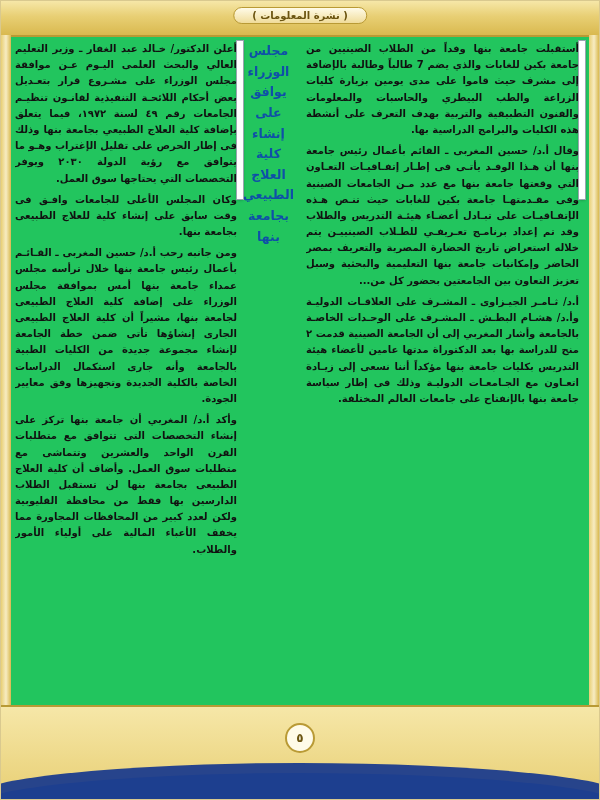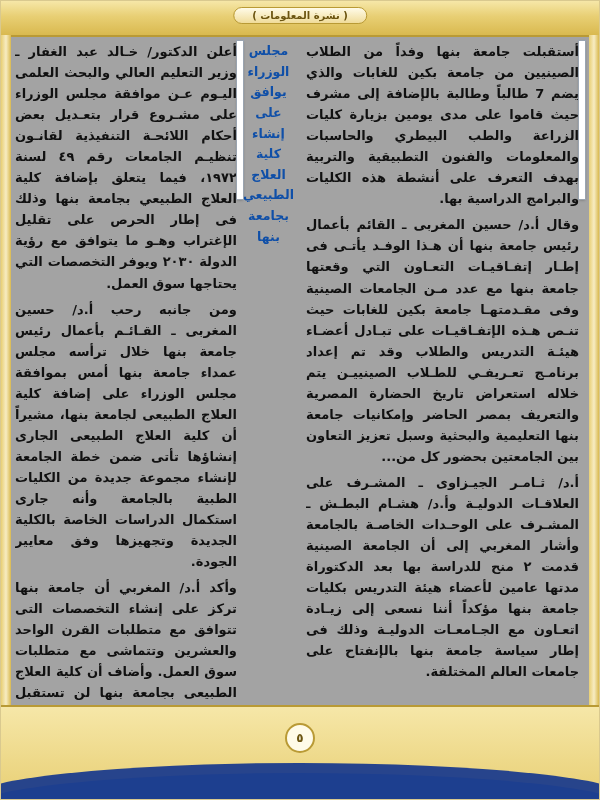--- a/index.html
+++ b/index.html
@@ -5,21 +5,21 @@
   html,body{margin:0;padding:0;}
   body{
     width:600px;height:800px;
     background:#fdf4dd;
     font-family:"DejaVu Sans","Liberation Sans",sans-serif;
     overflow:hidden;
     position:relative;
   }
   .page{
     position:absolute;inset:0;
-    background:#a3a3a3;
+    background:#22c55e;
     border:1px solid #d9c98f;
     box-sizing:border-box;
   }
   
   .top-band{
     position:absolute;top:0;left:0;right:0;height:34px;
     background:linear-gradient(180deg,#f6e7a8 0%,#e8cf74 45%,#d9b94f 100%);
     border-bottom:2px solid #b99a35;
   }
   .band-label{
@@ -100,21 +100,21 @@
     border:1px solid #555;
   }
   .pg-row{
     position:absolute;left:4px;right:4px;display:flex;justify-content:space-around;
   }
   .pg-p{width:20px;height:34px;border-radius:8px 8px 2px 2px;}
   .pg-h{position:absolute;top:-11px;left:50%;transform:translateX(-50%);
         width:12px;height:12px;border-radius:50%;background:#d8ab85;}
 
   .body-text{
-    font-size:13px;
+    font-size:10px;
     line-height:1.62;
     text-align:justify;
     color:#111111;
     font-weight:bold;
     letter-spacing:0.1px;
     overflow:hidden;
   }
   .body-text p{margin:0 0 5px 0;}
 
   
@@ -231,20 +231,21 @@
         <div class="pm-person" style="left:172px;">
             <div class="pm-head" style="background:#b98b66"></div>
           </div>
         <div class="pm-person" style="left:212px;bottom:38%">
             <div class="pm-head" style="background:#d3ab86"></div>
           </div>
       </div>
 
       <div class="body-text">
         <p>أعلن الدكتور/ خـالد عبد الغفار ـ وزير التعليم العالي والبحث العلمى اليـوم عـن موافقة مجلس الوزراء على مشـروع قرار بتعـديل بعض أحكام اللائحـة التنفيذية لقانـون تنظيـم الجامعات رقم ٤٩ لسنة ١٩٧٢، فيما يتعلق بإضافة كلية العلاج الطبيعي بجامعة بنها وذلك فى إطار الحرص على تقليل الإغتراب وهـو ما يتوافق مع رؤية الدولة ٢٠٣٠ ويوفر التخصصات التي يحتاجها سوق العمل.</p>
+        <p>وكان المجلس الأعلى للجامعات وافـق فى وقت سابق على إنشاء كلية للعلاج الطبيعى بجامعة بنها.</p>
         <p>ومن جانبه رحب أ.د/ حسين المغربى ـ القـائـم بأعمال رئيس جامعة بنها خلال ترأسه مجلس عمداء جامعة بنها أمس بموافقة مجلس الوزراء على إضافة كلية العلاج الطبيعى لجامعة بنها، مشيراً أن كلية العلاج الطبيعى الجارى إنشاؤها تأتى ضمن خطة الجامعة لإنشاء مجموعة جديدة من الكليات الطبية بالجامعة وأنه جارى استكمال الدراسات الخاصة بالكلية الجديدة وتجهيزها وفق معايير الجودة.</p>
         <p>وأكد أ.د/ المغربي أن جامعة بنها تركز على إنشاء التخصصات التى تتوافق مع متطلبات القرن الواحد والعشرين وتتماشى مع متطلبات سوق العمل. وأضاف أن كلية العلاج الطبيعى بجامعة بنها لن تستقبل الطلاب الدارسين بها فقط من محافظة القليوبية ولكن لعدد كبير من المحافظات المجاورة مما يخفف الأعباء المالية على أولياء الأمور والطلاب.</p>
       </div>
     </div>
 
   </div>
 
   <div class="bottom">
     <div class="page-num">٥</div>
     <div class="wave wave3"></div>

